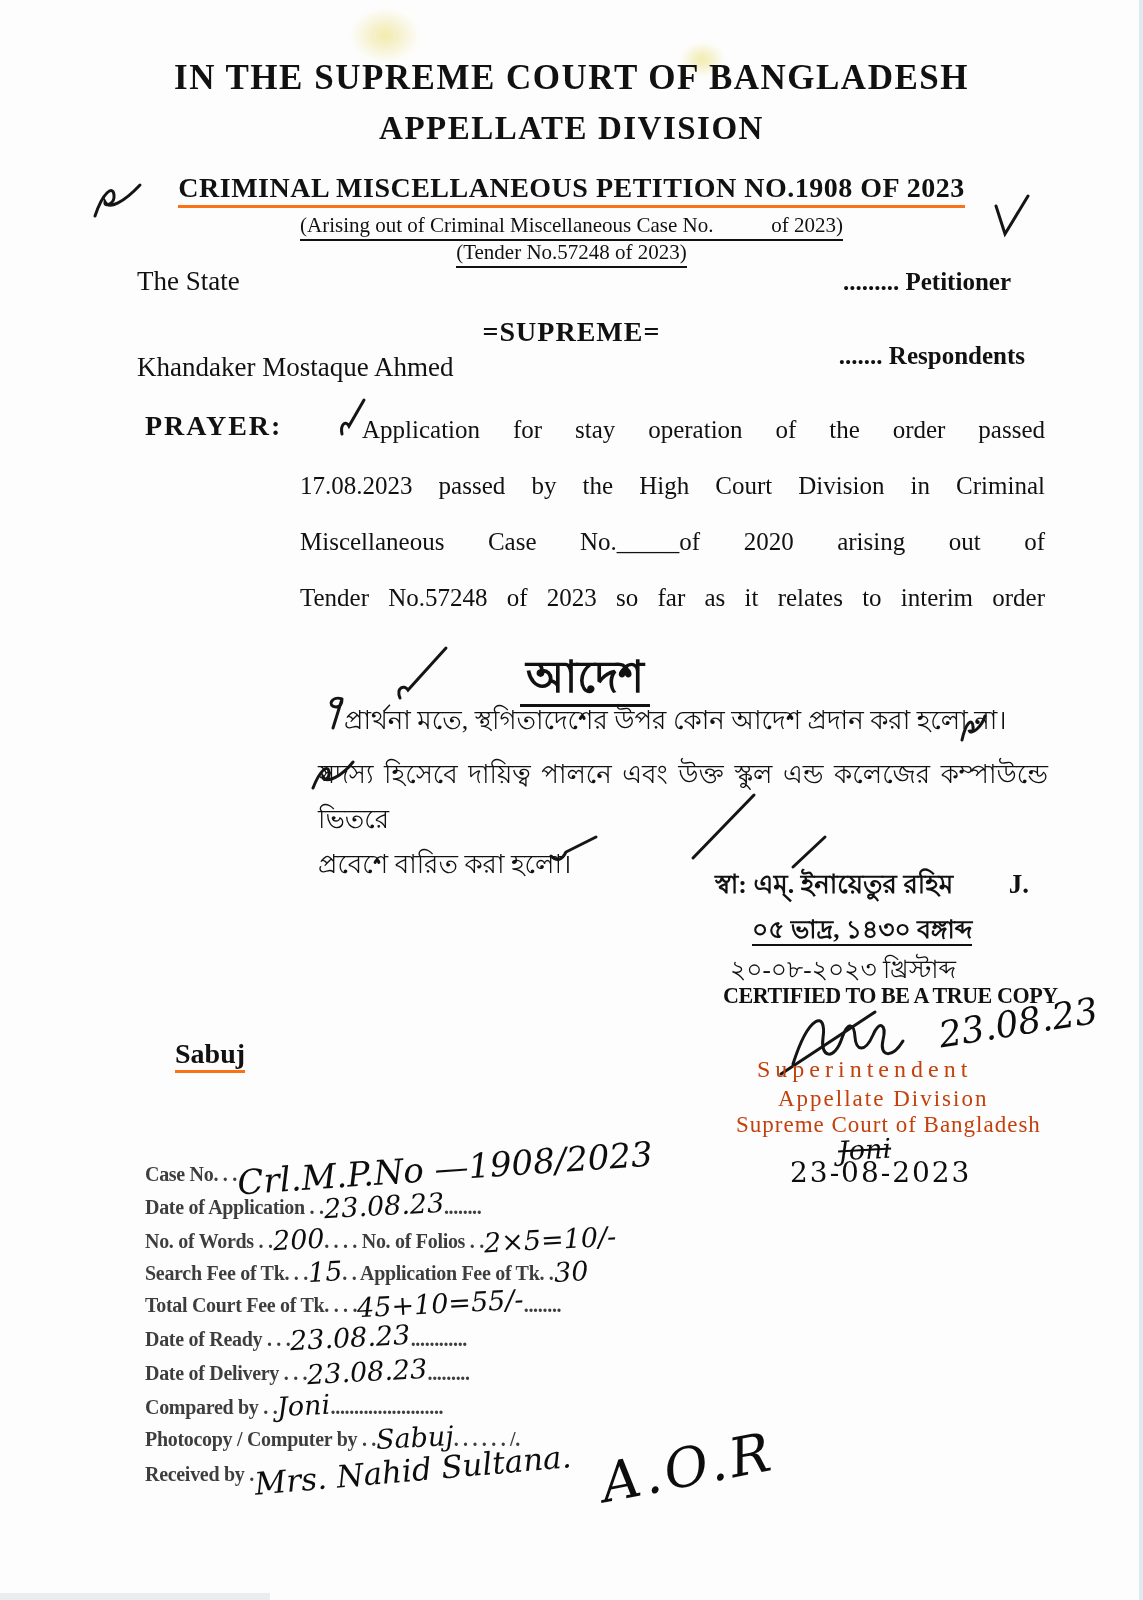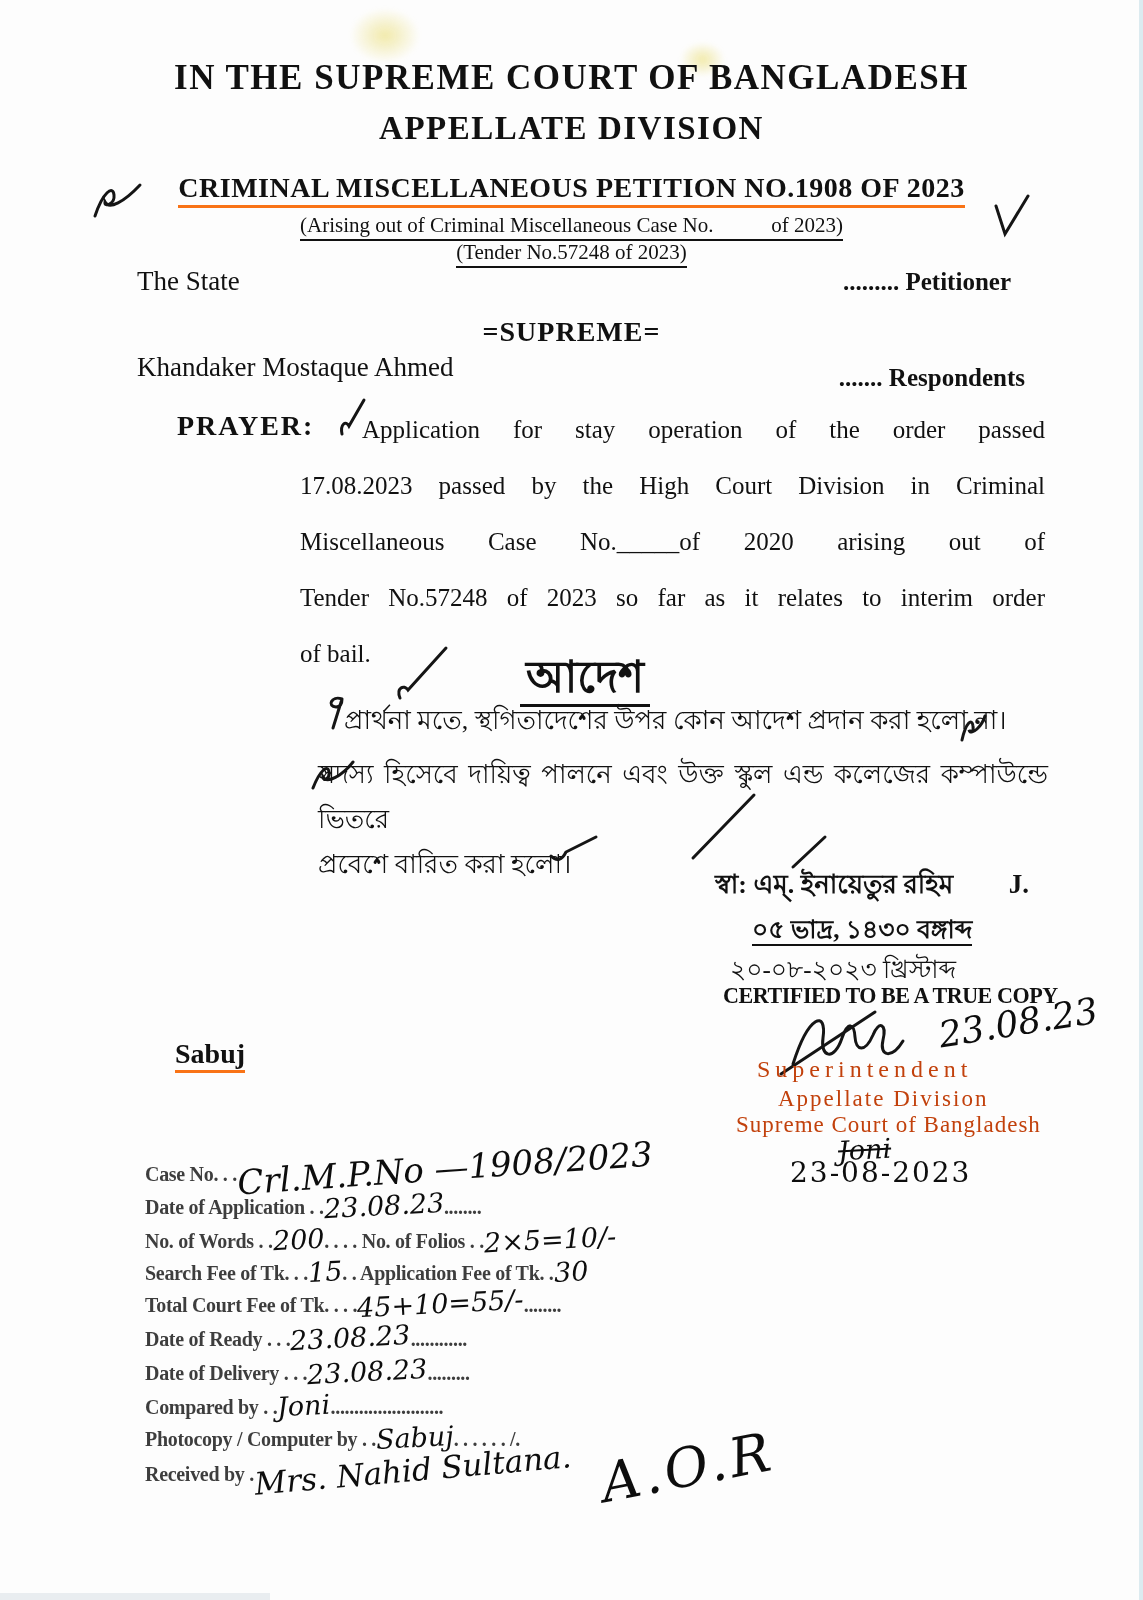--- a/index.html
+++ b/index.html
@@ -64,32 +64,31 @@
     <path d="M3,36 C11,12 21,5 22,15 C23,24 12,28 13,22 C17,30 32,22 48,5"></path>
   </svg>
   <svg class="tick" style="left:990px;top:192px;" width="42" height="48" viewBox="0 0 42 48">
     <path d="M6,14 L15,42 L38,4"></path>
   </svg>
 
   <div class="abs party-name" style="left:137px;top:266px;">The State</div>
   <div class="abs party-role" style="right:132px;top:268px;">......... Petitioner</div>
   <div class="abs ctr versus" style="top:316px;">=SUPREME=</div>
   <div class="abs party-name" style="left:137px;top:352px;">Khandaker Mostaque Ahmed</div>
-  <div class="abs party-role" style="right:118px;top:364px;">....... Respondents</div>
+  <div class="abs party-role" style="right:118px;top:342px;">....... Respondents</div>
 
-  <div class="abs prayer-label" style="left:145px;top:410px;margin-left:32px;">PRAYER:</div>
+  <div class="abs prayer-label" style="left:145px;top:410px;">PRAYER:</div>
   <svg class="tick" style="left:338px;top:396px;" width="30" height="42" viewBox="0 0 30 42">
     <path d="M4,38 C2,28 8,24 11,30 L26,4"></path>
   </svg>
   <div class="abs prayer-lines" style="left:300px;top:402px;">
     <div class="jline" style="padding-left:62px;">Application for stay operation of the order passed</div>
     <div class="jline">17.08.2023 passed by the High Court Division in Criminal</div>
     <div class="jline">Miscellaneous Case No._____of 2020 arising out of</div>
     <div class="jline">Tender No.57248 of 2023 so far as it relates to interim order</div>
-    <div>of bail.</div>
   </div>
   <svg class="tick" style="left:392px;top:644px;" width="60" height="58" viewBox="0 0 60 58">
     <path d="M8,54 C4,44 12,40 16,46 L54,4"></path>
   </svg>
 
   <div class="abs" style="left:520px;top:644px;">
     <span class="order-head">আদেশ</span>
   </div>
   <svg class="tick" style="left:324px;top:694px;" width="28" height="38" viewBox="0 0 28 38">
     <path d="M18,5 C7,1 3,13 12,13 C17,13 18,9 18,5 L9,34"></path>

